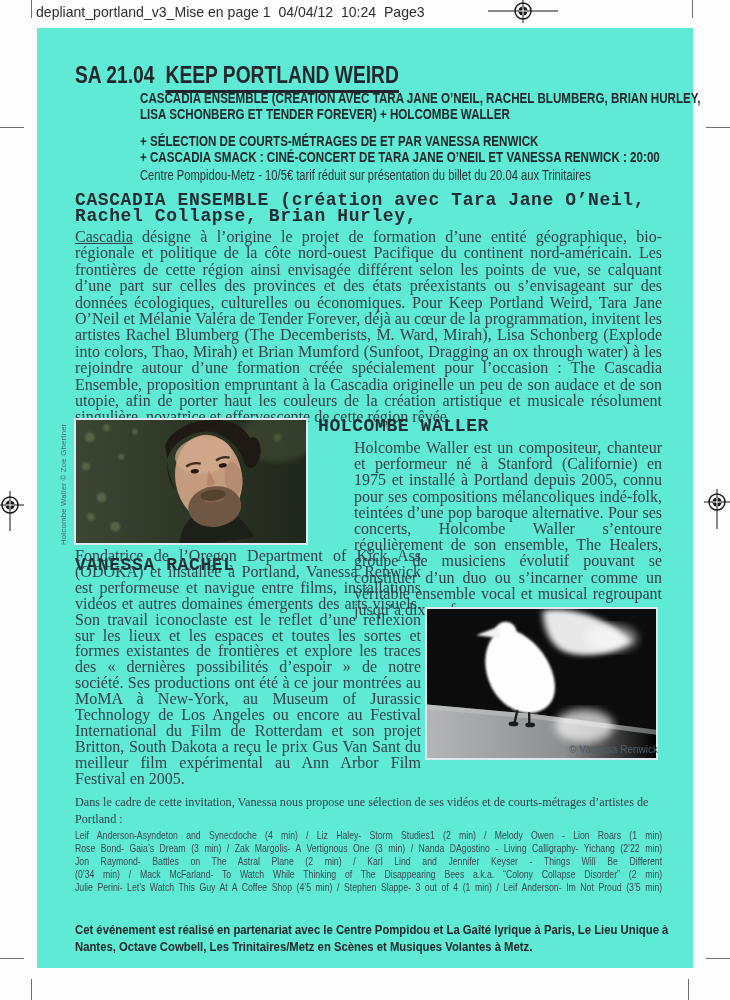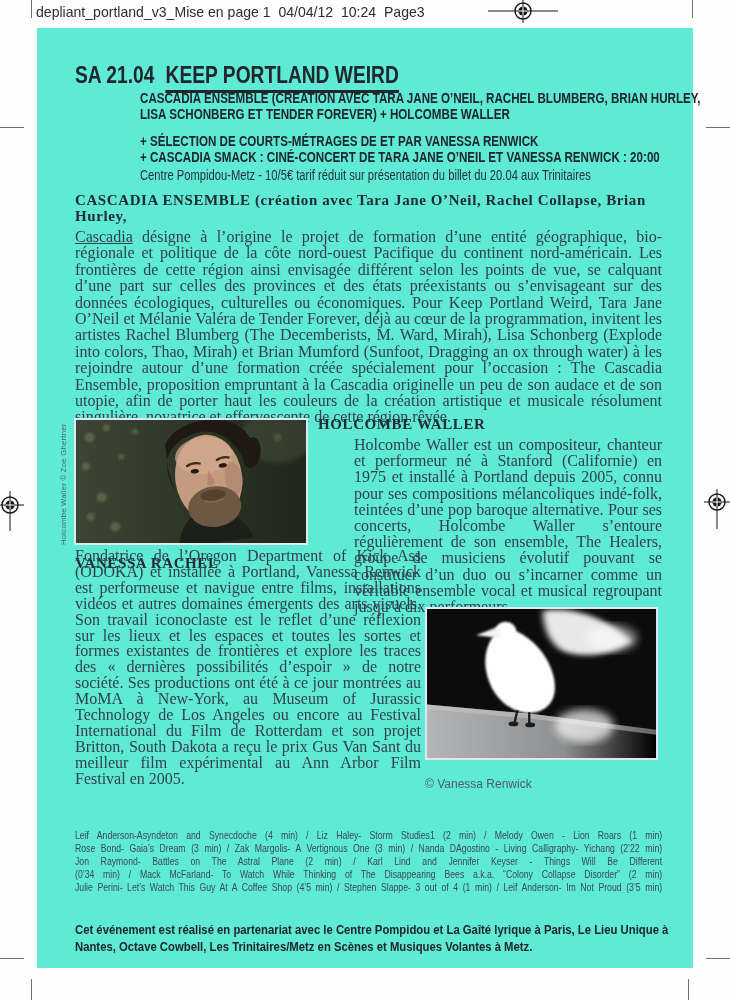--- a/index.html
+++ b/index.html
@@ -15,40 +15,40 @@
   .cond{transform:scaleX(.8);transform-origin:0 0;white-space:nowrap;}
   .titlewrap{position:absolute;left:38px;top:33px;color:#20262c;}
   .title-date{font-weight:bold;font-size:24px;display:inline-block;margin-right:14px;}
   .title-main{font-weight:bold;font-size:24px;display:inline-block;border-bottom:3px solid #20262c;
               padding-bottom:1px;}
   .subwrap{position:absolute;left:103px;top:62px;color:#20262c;}
   .subline{font-weight:bold;font-size:14.5px;line-height:16px;}
   .subline.gap{margin-top:11px;}
   .venueline{font-weight:normal;font-size:14px;line-height:17px;margin-top:2px;color:#29313a;}
   
-  .shead{font-family:Liberation Serif, serif;font-weight:bold;font-size:15px;letter-spacing:.6px;
+  .shead{font-family:Liberation Mono, monospace;font-weight:bold;font-size:18px;letter-spacing:.6px;
          color:#222c34;}
   .body-text{font-family:"Liberation Serif",serif;font-size:16px;line-height:16.4px;
              color:#333f49;text-align:justify;}
   .casc-head{position:absolute;left:38px;top:164px;width:600px;line-height:16px;}
   .casc-body{position:absolute;left:38px;top:201px;width:587px;}
   .lead-underline{text-decoration:underline;}
   
   .photo{position:absolute;border:2px solid #dce8f2;box-sizing:border-box;}
   #holcombe-photo{left:37px;top:390px;width:234px;height:127px;}
   .v-credit{position:absolute;left:22px;top:517px;width:127px;transform:rotate(-90deg);
             transform-origin:0 0;font-size:7.8px;color:#53616c;letter-spacing:.2px;}
   .holc-col{position:absolute;left:281px;top:388px;width:344px;}
   .holc-col .body-text{margin-top:4px;line-height:16.2px;margin-left:36px;}
   
   .van-head{position:absolute;left:38px;top:527px;}
   .van-body{position:absolute;left:38px;top:520px;width:346px;line-height:15.9px;}
   #vanessa-photo{left:388px;top:579px;width:233px;height:153px;}
-  .bird-credit{position:absolute;left:388px;top:749px;width:233px;text-align:left;
-               font-size:12px;color:#4f5d68;}
+  .bird-credit{position:absolute;left:388px;top:716px;width:233px;text-align:right;
+               font-size:10px;color:#4f5d68;}
   .invitation{position:absolute;left:38px;top:766px;width:598px;font-size:12.2px;
               line-height:16.6px;text-align:left;}
   
   .films{position:absolute;left:38px;top:801px;width:716px;transform:scaleX(.82);
          transform-origin:0 0;color:#3c4954;}
   .filmline{font-size:10.6px;line-height:13.1px;text-align:justify;text-align-last:justify;}
   .filmline.last{text-align-last:justify;}
   
   .footer{position:absolute;left:38px;top:893px;width:690px;transform:scaleX(.87);
           transform-origin:0 0;font-weight:bold;font-size:13px;line-height:17px;color:#20262c;}
@@ -195,20 +195,21 @@
       <ellipse cx="188" cy="30" rx="26" ry="14" fill="#ffffff" opacity=".5" filter="url(#bl4)"></ellipse>
       <path d="M66,30 C57,44 57,63 66,81 C75,98 93,110 111,106 C127,102 133,88 129,70 C125,52 113,36 97,26 C86,19 73,21 66,30 Z" fill="#fefefe" filter="url(#bl1)"></path>
       <circle cx="80" cy="24" r="11" fill="#fefefe" filter="url(#bl1)"></circle>
       <path d="M50,27 L73,18 L75,30 Z" fill="#f2f2f2" filter="url(#bl1)"></path>
       <path d="M92,104 L89,117 M104,106 L104,118" stroke="#1c1c1c" stroke-width="2.4" fill="none"></path>
       <ellipse cx="88" cy="118" rx="5" ry="2.4" fill="#1c1c1c"></ellipse>
       <ellipse cx="105" cy="119" rx="5" ry="2.4" fill="#1c1c1c"></ellipse>
     </svg>
     <div class="bird-credit">© Vanessa Renwick</div>
 
+    <div class="invitation body-text">Dans le cadre de cette invitation, Vanessa nous propose une sélection de ses vidéos et de courts-métrages d’artistes de Portland :</div>
 
     <div class="films">
       <div class="filmline">Leif Anderson-Asyndeton and Synecdoche (4 min) / Liz Haley- Storm Studies1 (2 min) / Melody Owen - Lion Roars (1 min)</div>
       <div class="filmline">Rose Bond- Gaia’s Dream (3 min) / Zak Margolis- A Vertignous One (3 min) / Nanda DAgostino - Living Calligraphy- Yichang (2’22 min)</div>
       <div class="filmline">Jon Raymond- Battles on The Astral Plane (2 min) / Karl Lind and Jennifer Keyser - Things Will Be Different</div>
       <div class="filmline">(0’34 min) / Mack McFarland- To Watch While Thinking of The Disappearing Bees a.k.a. “Colony Collapse Disorder” (2 min)</div>
       <div class="filmline last">Julie Perini- Let’s Watch This Guy At A Coffee Shop (4’5 min) / Stephen Slappe- 3 out of 4 (1 min) / Leif Anderson- Im Not Proud (3’5 min)</div>
     </div>
 
     <div class="footer">Cet événement est réalisé en partenariat avec le Centre Pompidou et La Gaîté lyrique à Paris, Le Lieu Unique à Nantes, Octave Cowbell, Les Trinitaires/Metz en Scènes et Musiques Volantes à Metz.</div>

